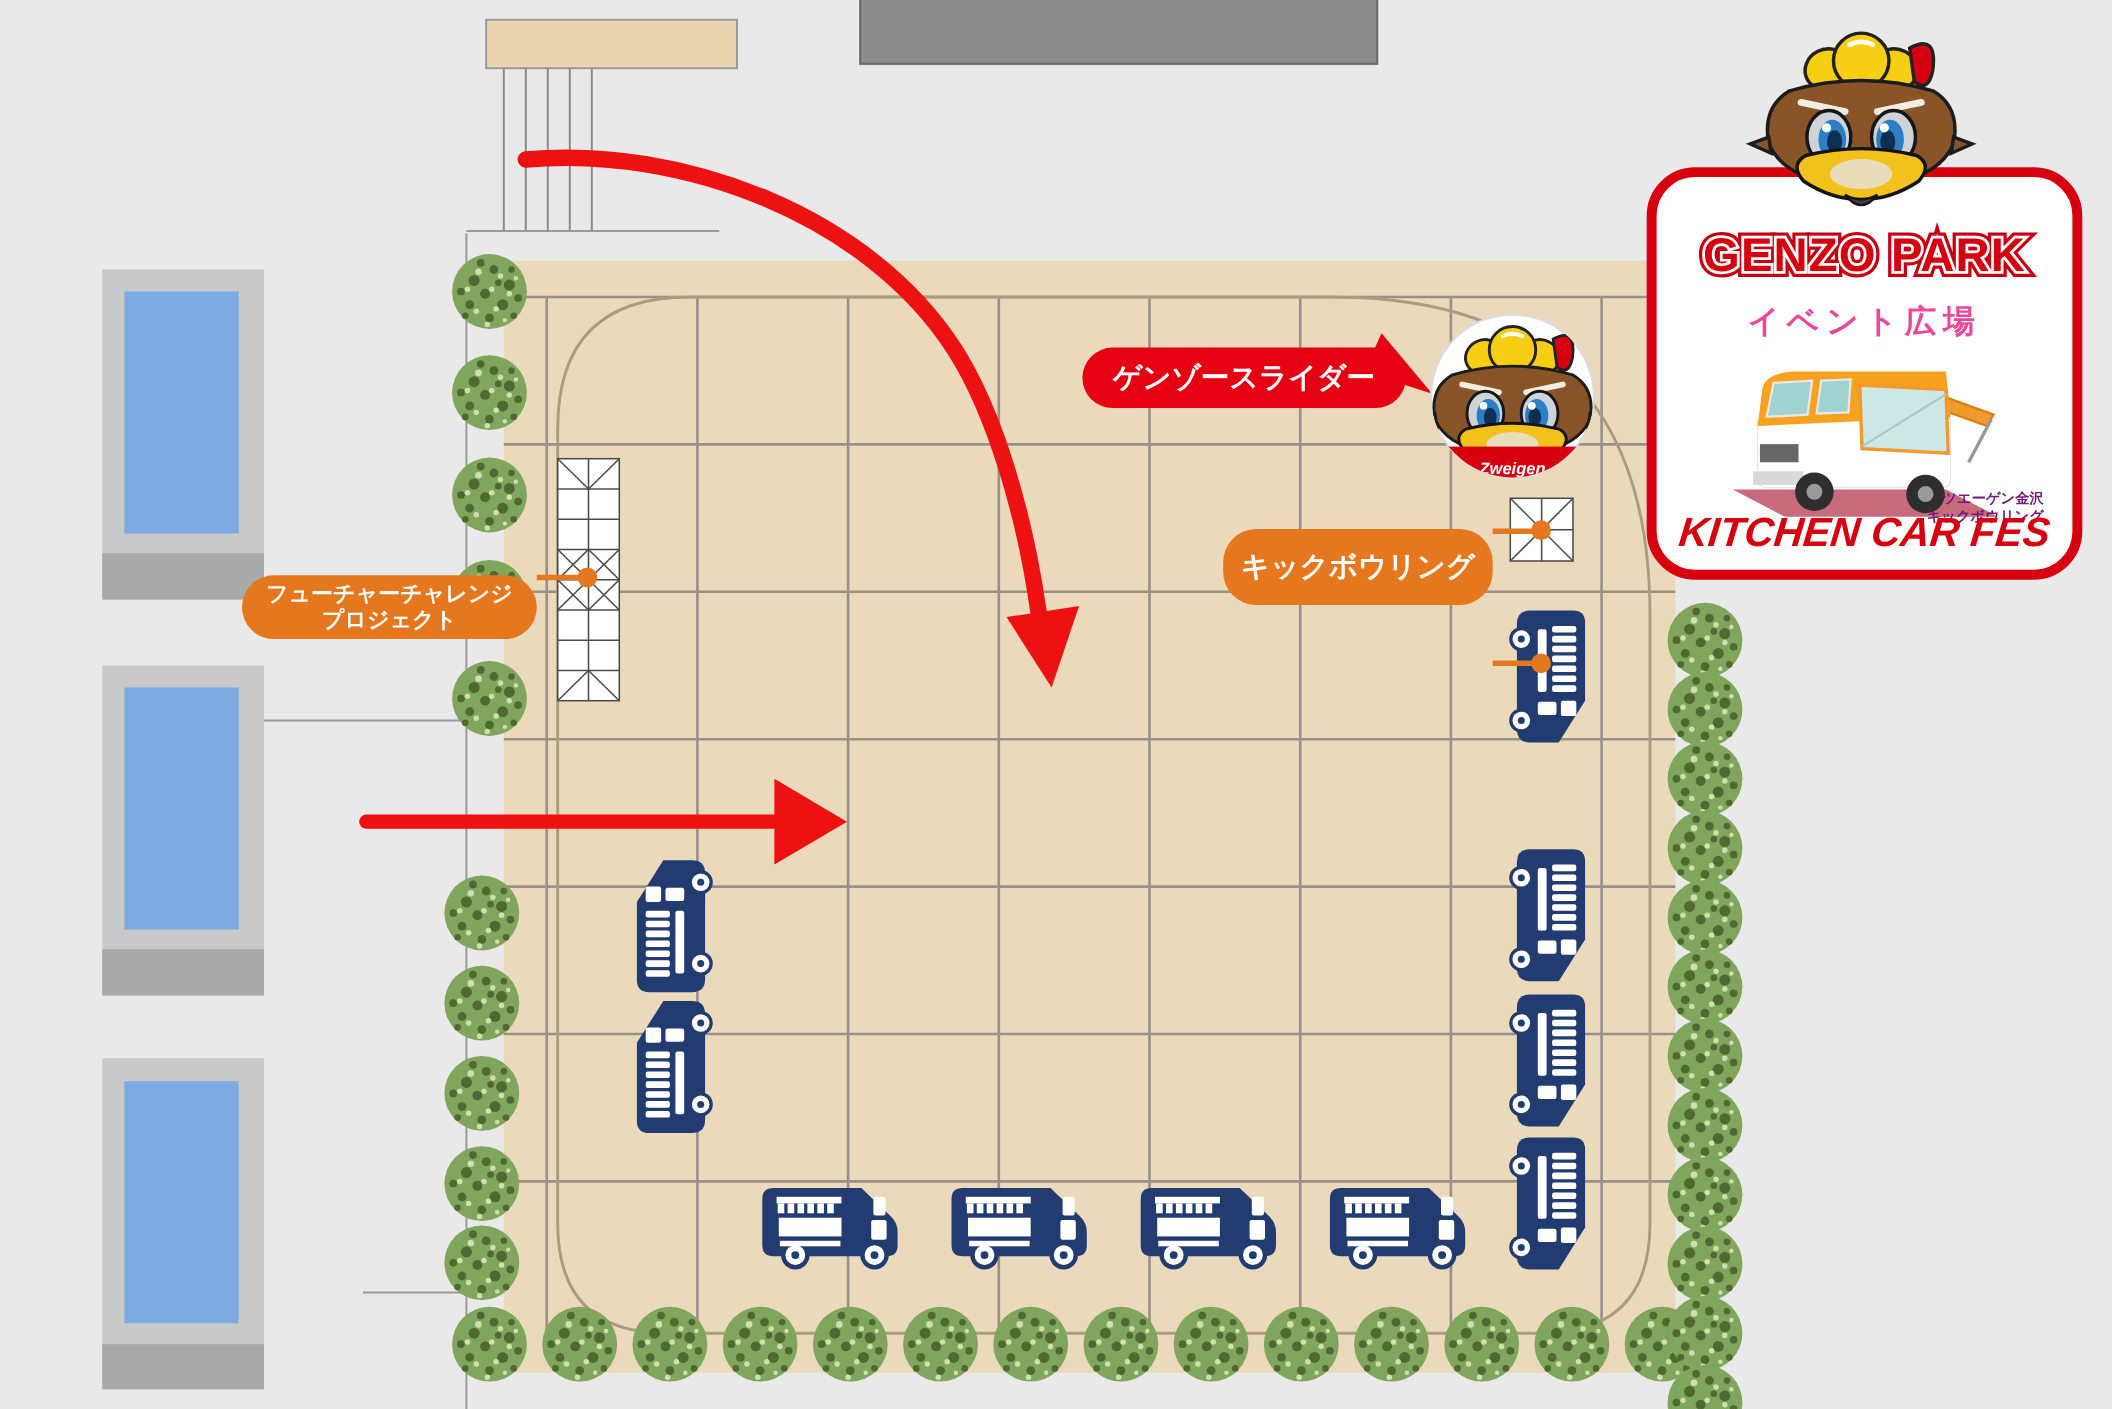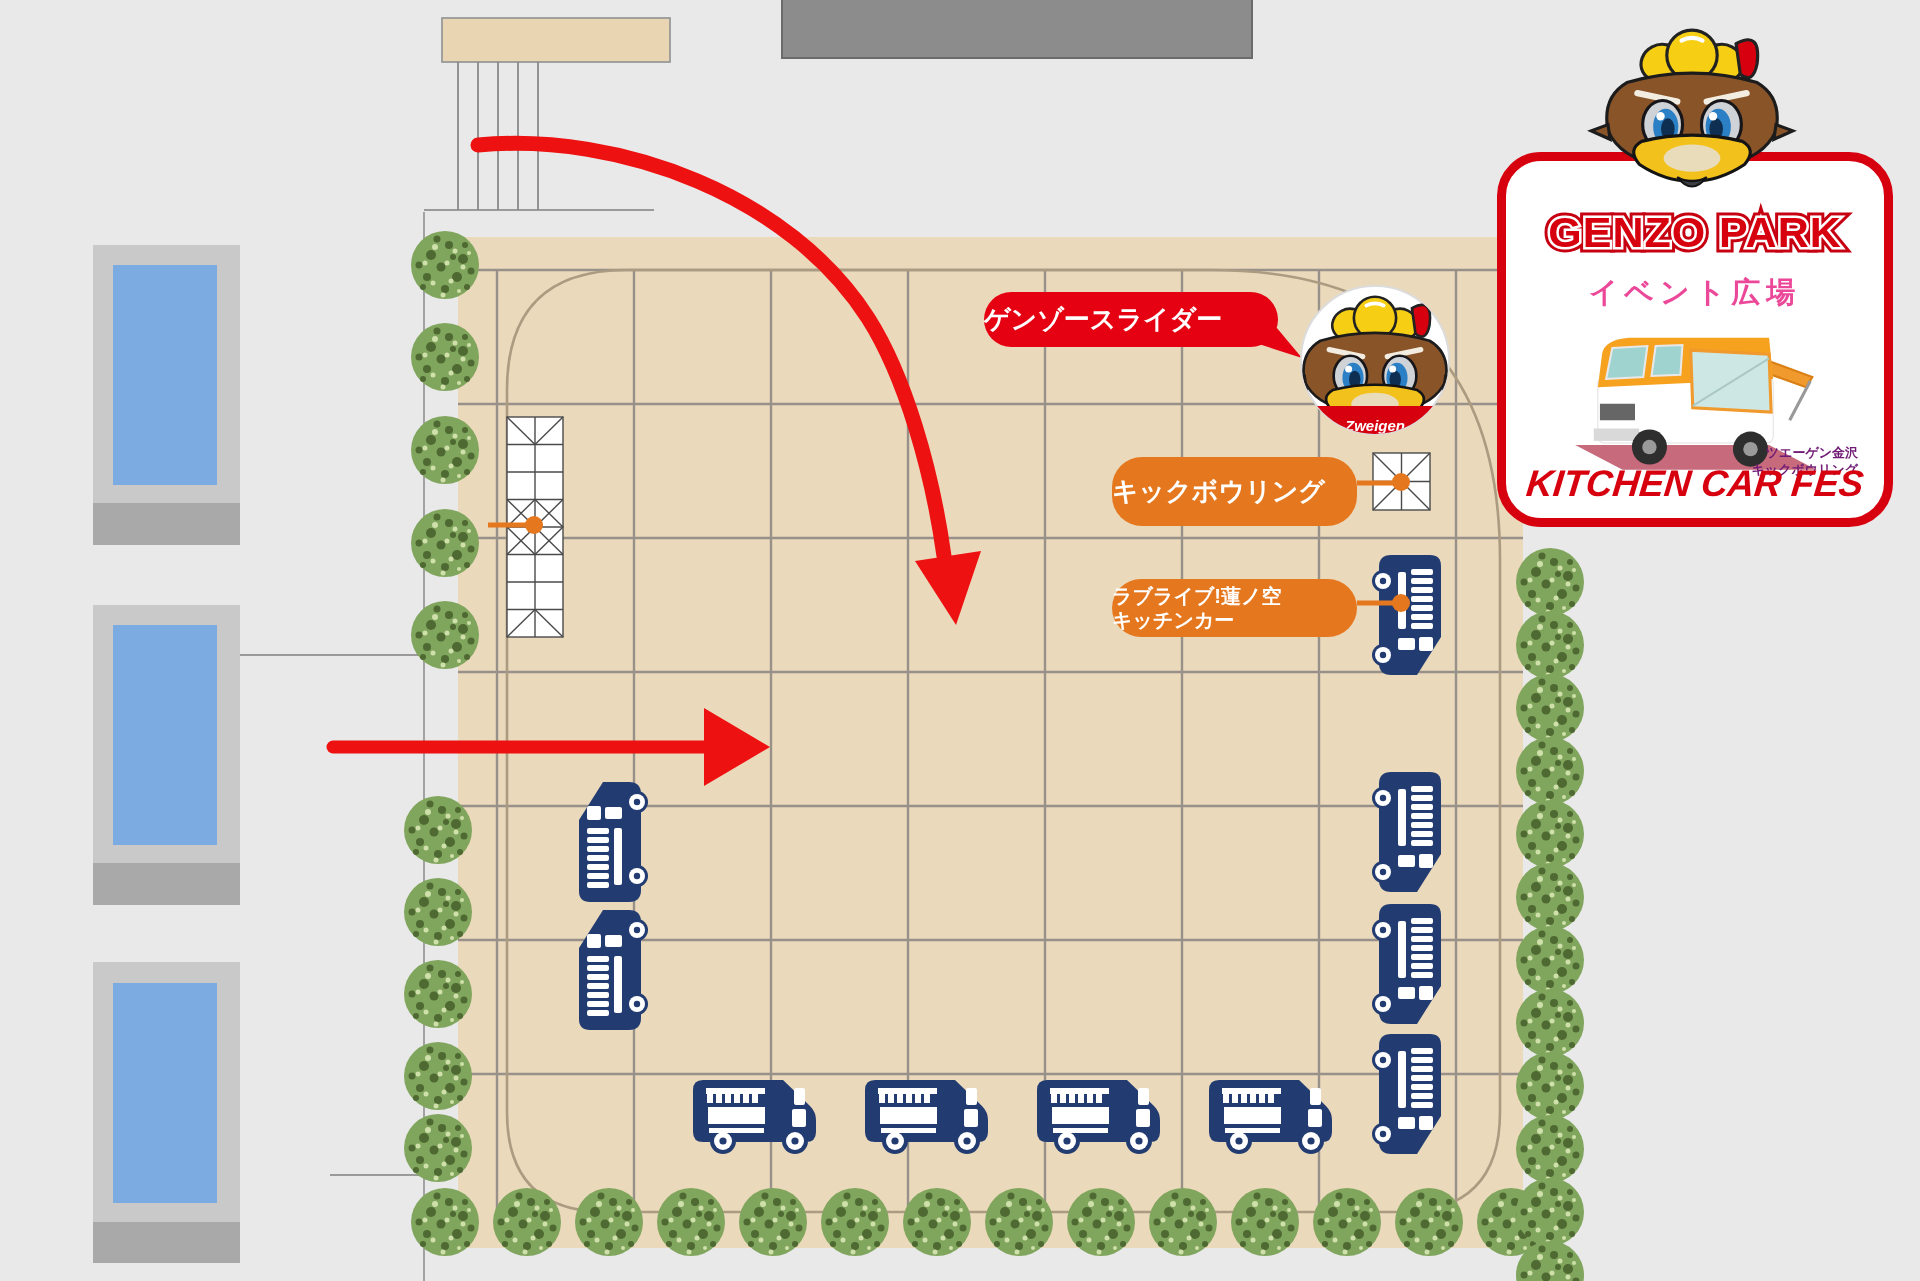--- a/index.html
+++ b/index.html
@@ -1,21 +1,21 @@
 <!DOCTYPE html>
 <html><head>
 <meta charset="utf-8">
 <style>
   html,body{margin:0;padding:0;background:#d8d8d8;}
   #canvas{position:relative;width:1920px;height:1281px;overflow:hidden;background:#e9e9e9;
           font-family:"Liberation Sans","DejaVu Sans",sans-serif;}
   #map-art{position:absolute;left:0;top:0;}
   .map-label{position:absolute;display:flex;flex-direction:column;justify-content:center;
-             text-align:left;color:#fff;font-weight:bold;line-height:1.22;
-             border-radius:30px;z-index:6;}
+             text-align:center;color:#fff;font-weight:bold;line-height:1.22;
+             border-radius:30px;z-index:6;margin-top:24px;}
   .orange{background:#e5781e;}
   .red{background:#e50012;}
   #label-future{left:220px;top:499px;width:268px;height:58px;font-size:20px;}
   #label-kick{left:1112px;top:457px;width:245px;height:69px;font-size:26px;}
   #label-love{left:1112px;top:579px;width:245px;height:58px;font-size:20px;}
   #label-genzo{left:984px;top:292px;width:294px;height:55px;font-size:26px;}
   
   #logo-card{position:absolute;left:1497px;top:152px;width:396px;height:375px;z-index:8;
              background:#ffffff;border:9px solid #d7000f;border-radius:44px;box-sizing:border-box;padding-left:11px;}
   .genzo-title{position:absolute;left:0;right:0;top:47px;height:56px;}
@@ -336,29 +336,29 @@
     <g>
       <circle cx="1375" cy="360" r="74" fill="#ffffff" stroke="#dcdcdc" stroke-width="2"></circle>
       <g clip-path="url(#mascotClip)">
         <use href="#bird" transform="translate(1287,295) scale(0.88)"></use>
         <rect x="1299" y="406" width="152" height="36" fill="#d7000f"></rect>
         <text x="1375" y="431" text-anchor="middle" fill="#ffffff" font-size="15" font-style="italic" font-weight="bold">Zweigen</text>
       </g>
     </g>
   </svg>
 
+  <div class="map-label orange" id="label-future">
+    <span>フューチャーチャレンジ</span>
+    <span>プロジェクト</span>
+  </div>
   <div class="map-label red" id="label-genzo">
     <span>ゲンゾースライダー</span>
   </div>
   <div class="map-label orange" id="label-kick">
     <span>キックボウリング</span>
-  </div>
-  <div class="map-label orange" id="label-love">
-    <span>ラブライブ!蓮ノ空</span>
-    <span>キッチンカー</span>
   </div>
 
   <div id="logo-card">
     <div class="genzo-title">
       <span class="gt-back">GENZO PARK</span>
       <span class="gt-mid">GENZO PARK</span>
       <span class="gt-front">GENZO PARK</span>
     </div>
     <div class="logo-subtitle">イベント広場</div>
 

